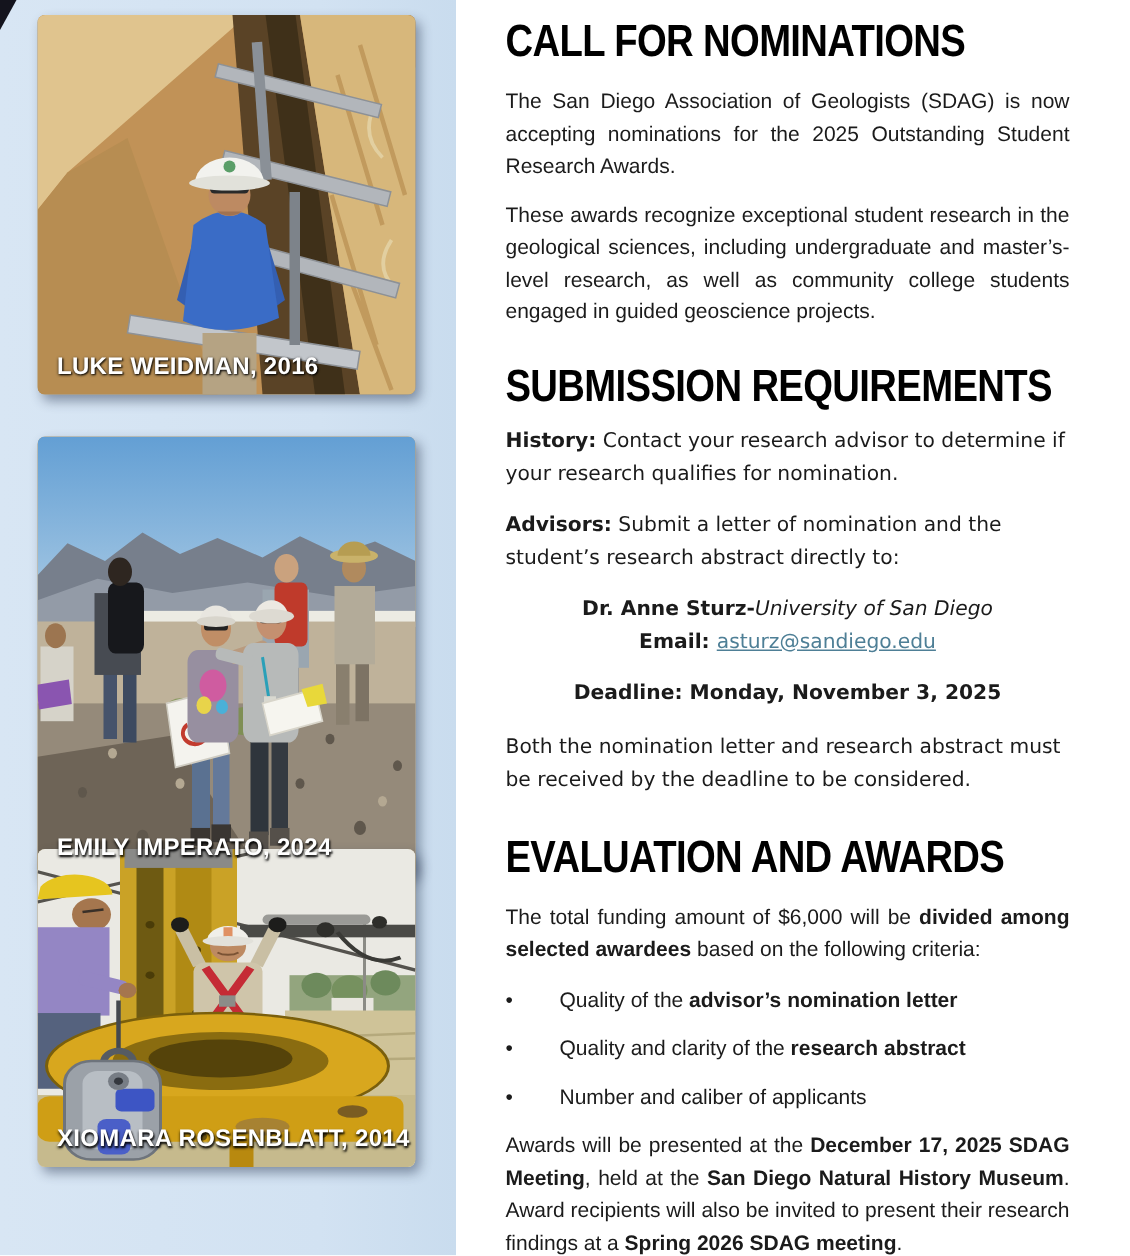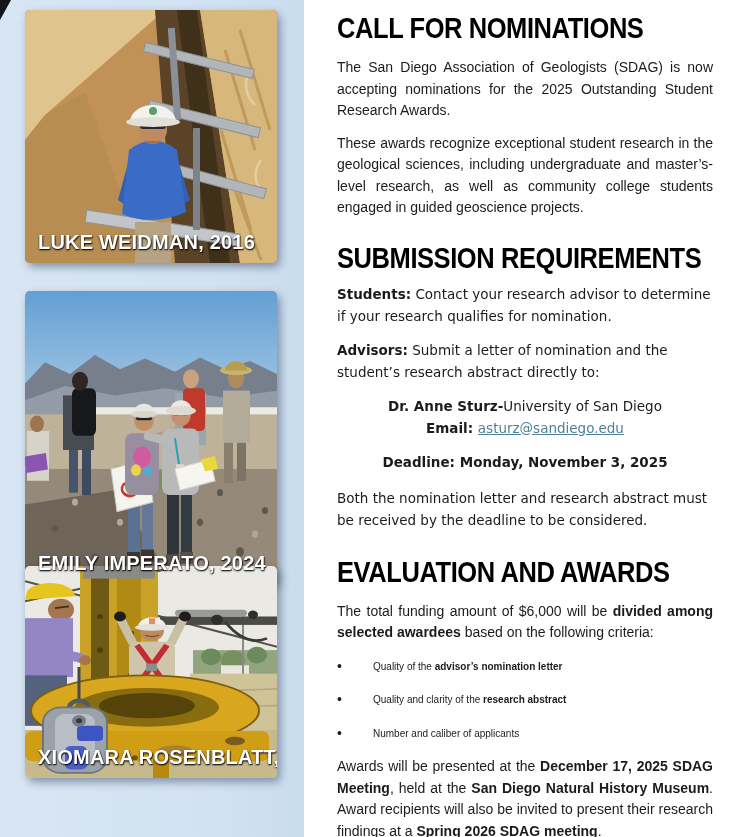--- a/index.html
+++ b/index.html
@@ -21,21 +21,21 @@
   .photo {
     position:absolute; left:25px; width:252px; border-radius:5px; overflow:hidden;
     box-shadow:3px 4px 8px rgba(30,45,70,.45); background:#b9a67e;
   }
   .photo svg { position:absolute; inset:0; width:100%; height:100%; display:block; }
   #photo1 { top:10px;  height:253px; }
   #photo2 { top:291px; height:293px; }
   #photo3 { top:566px; height:212px; }
   .caption {
     position:absolute; left:13px; bottom:9px; z-index:2;
-    font-weight:bold; font-size:20px; letter-spacing:.2px; color:#ffffff;
+    font-weight:bold; font-size:16px; letter-spacing:.2px; color:#ffffff;
     text-shadow:0 1px 2px rgba(0,0,0,.85), 1px 1px 1px rgba(0,0,0,.6);
     white-space:nowrap;
   }
 
   
   .content {
     position:absolute; left:304px; top:0; width:449px; height:837px;
     background:#ffffff; padding:11px 40px 16px 33px;
   }
   .h {
@@ -47,25 +47,25 @@
   #h-evaluation { margin:24px 0 10px; }
 
   .just { margin:0 0 11px; font-size:14px; line-height:21.5px; text-align:justify; }
   .alt  { font-family:"DejaVu Sans", sans-serif; font-size:13.5px; line-height:22px; }
   .para { margin:0 0 12px; }
   .contact { margin:2px 0 0; text-align:center; }
   .deadline { margin-top:12px; text-align:center; }
   .note { margin-top:14px; }
 
   .b { font-weight:bold; }
-  .it { }
+  .it { font-style:italic; }
   .link { color:#4e7f96; text-decoration:underline; cursor:pointer; }
 
   .intro { margin:12px 0 12px; font-size:14px; line-height:21.5px; text-align:justify; }
-  .bullet { display:flex; margin:0 0 11px; font-size:10px; line-height:21.5px; }
+  .bullet { display:flex; margin:0 0 11px; font-size:14px; line-height:21.5px;align-items:center; }
   .bullet .dot { flex:0 0 36px; }
   .bullet .dot::before { content:"•"; font-size:14px; }
   .closing { margin-top:6px; }
 </style>
 </head>
 <body>
 
 <div class="page">
 
   <div class="sidebar">
@@ -281,21 +281,21 @@
   </div>
 
   <div class="content">
 
     <h1 class="h" id="h-nominations">CALL FOR NOMINATIONS</h1>
     <p class="just">The San Diego Association of Geologists (SDAG) is now accepting nominations for the 2025 Outstanding Student Research Awards.</p>
     <p class="just">These awards recognize exceptional student research in the geological sciences, including undergraduate and master’s-level research, as well as community college students engaged in guided geoscience projects.</p>
 
     <h1 class="h" id="h-submission">SUBMISSION REQUIREMENTS</h1>
 
-    <p class="alt para"><span class="b">Students:</span><span> Contact your research advisor to determine if your research qualifies for nomination.</span></p>
+    <p class="alt para"><span class="b">History:</span><span> Contact your research advisor to determine if your research qualifies for nomination.</span></p>
 
     <p class="alt para"><span class="b">Advisors:</span><span> Submit a letter of nomination and the student’s research abstract directly to:</span></p>
 
     <div class="alt contact">
       <div><span class="b">Dr. Anne Sturz-</span><span class="it">University of San Diego</span></div>
       <div><span class="b">Email: </span><a class="link">asturz@sandiego.edu</a></div>
       <div class="b deadline">Deadline: Monday, November 3, 2025</div>
     </div>
 
     <p class="alt note">Both the nomination letter and research abstract must be received by the deadline to be considered.</p>

